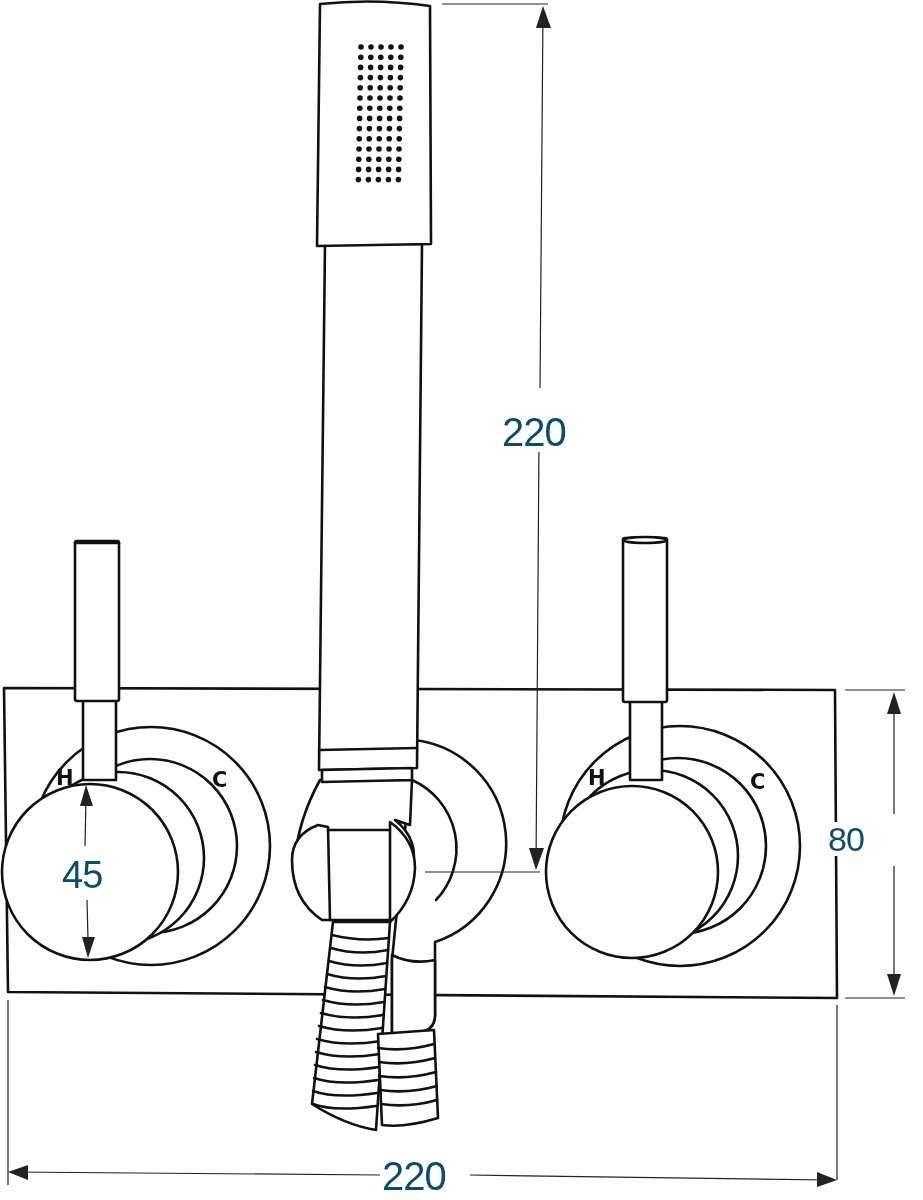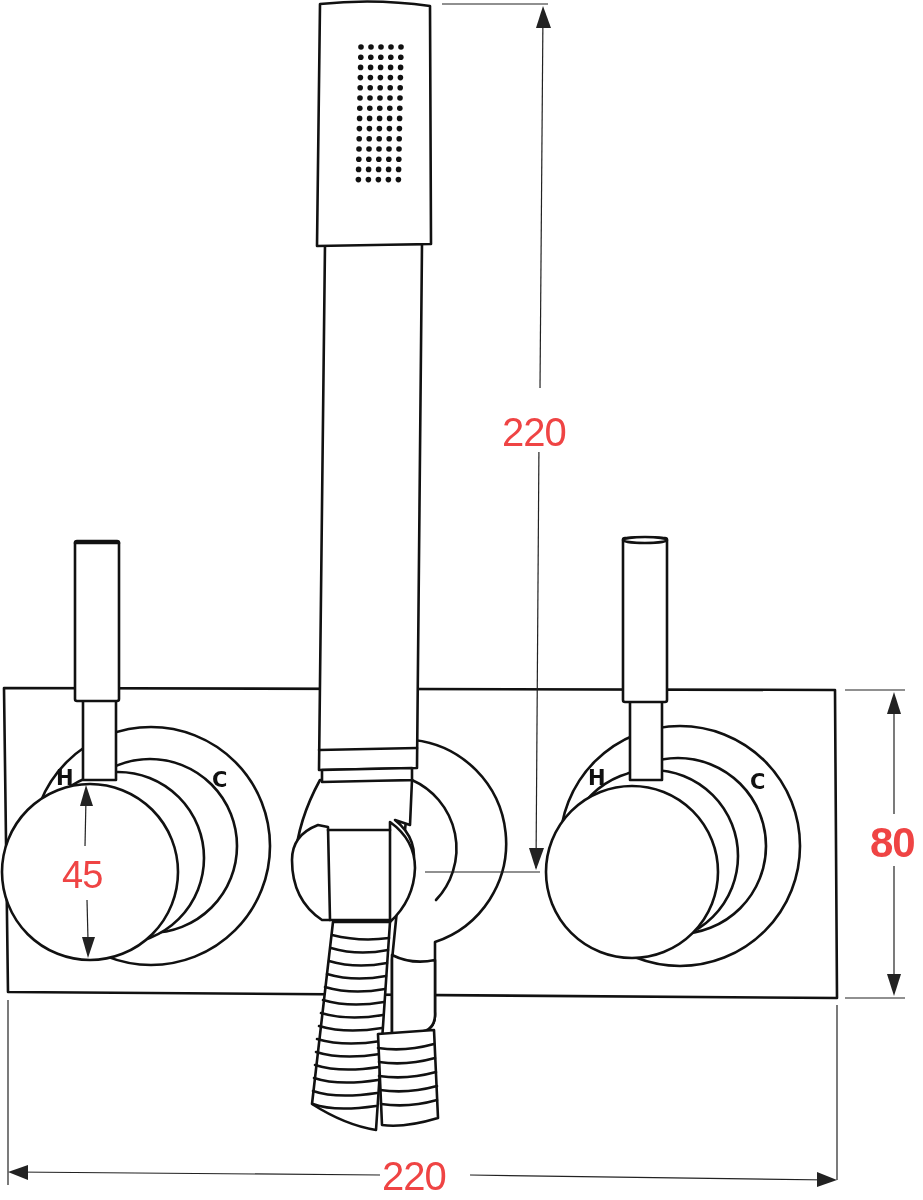--- a/index.html
+++ b/index.html
@@ -3,21 +3,21 @@
 <meta charset="utf-8">
 <style>
   html, body { margin: 0; padding: 0; background: #ffffff; }
   #canvas { position: relative; width: 923px; height: 1200px; overflow: hidden; background: #ffffff; }
   svg { position: absolute; left: 0; top: 0; }
   .ln { fill: none; stroke: #111; stroke-width: 2.6; stroke-linejoin: round; stroke-linecap: round; }
   .lnf { fill: #fff; stroke: #111; stroke-width: 2.6; stroke-linejoin: round; }
   .thin { fill: none; stroke: #222; stroke-width: 1.2; }
   .dot { fill: #111; }
   .arrow { fill: #222; }
-  .dim-label { position: absolute; font-family: "Liberation Sans", sans-serif; font-weight: 300; color: #ef4444; background: #fff; line-height: 1; letter-spacing: -1px; }
+  .dim-label { position: absolute; font-family: "Liberation Sans", sans-serif; font-weight: 300; color: #0c4a6e; background: #fff; line-height: 1; letter-spacing: -1px; }
   .hc { position: absolute; font-family: "DejaVu Sans", sans-serif; font-weight: bold; font-size: 21px; color: #111; line-height: 1; }
 </style>
 </head>
 <body>
 
 <div id="canvas">
   <svg width="923" height="1200" viewBox="0 0 923 1200">
 
     <g>
       <path class="ln" d="M4 688 L835 690 L837 998 L8 992 Z"></path>
@@ -193,15 +193,15 @@
     </g>
   </svg>
 
   <span class="hc" style="left:56px; top:768px;">H</span>
   <span class="hc" style="left:212px; top:770px;">C</span>
   <span class="hc" style="left:588px; top:768px;">H</span>
   <span class="hc" style="left:750px; top:772px;">C</span>
 
   <span class="dim-label" style="left:382px; top:1156px; font-size:40px;">220</span>
   <span class="dim-label" style="left:502px; top:412px; font-size:40px;">220</span>
-  <span class="dim-label" style="left:870px; top:822px; font-size:42px;font-weight:bold;">80</span>
+  <span class="dim-label" style="left:828px; top:822px; font-size:34px;">80</span>
   <span class="dim-label" style="left:62px; top:856px; font-size:38px; background:transparent;text-align:center;">45</span>
 </div>
 
 </body></html>

